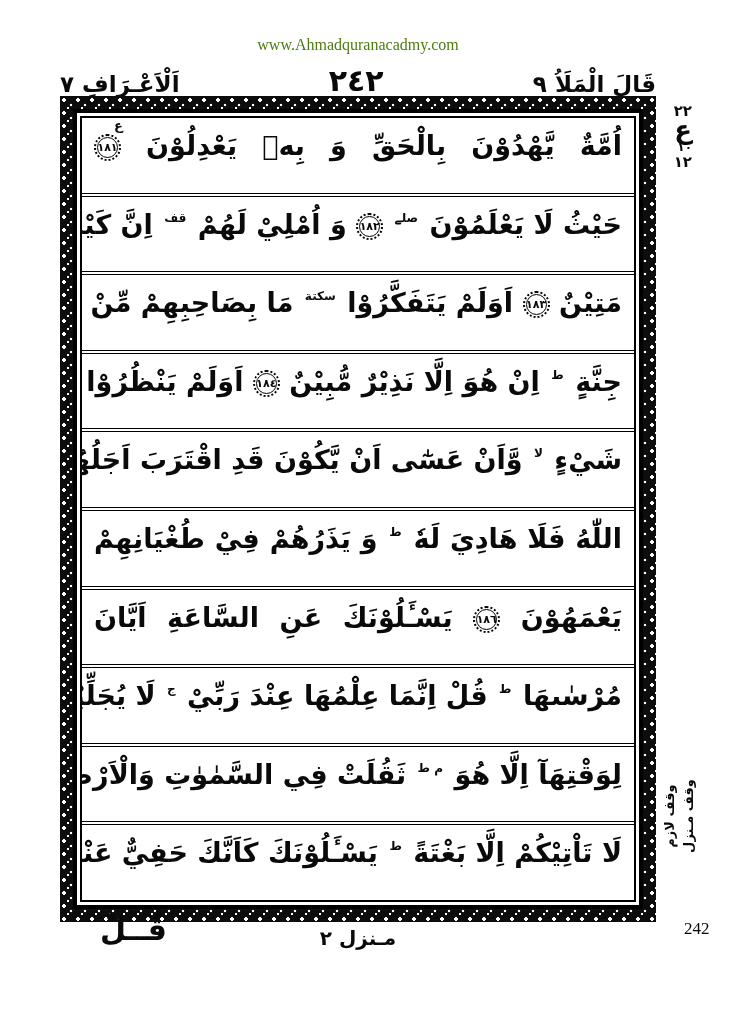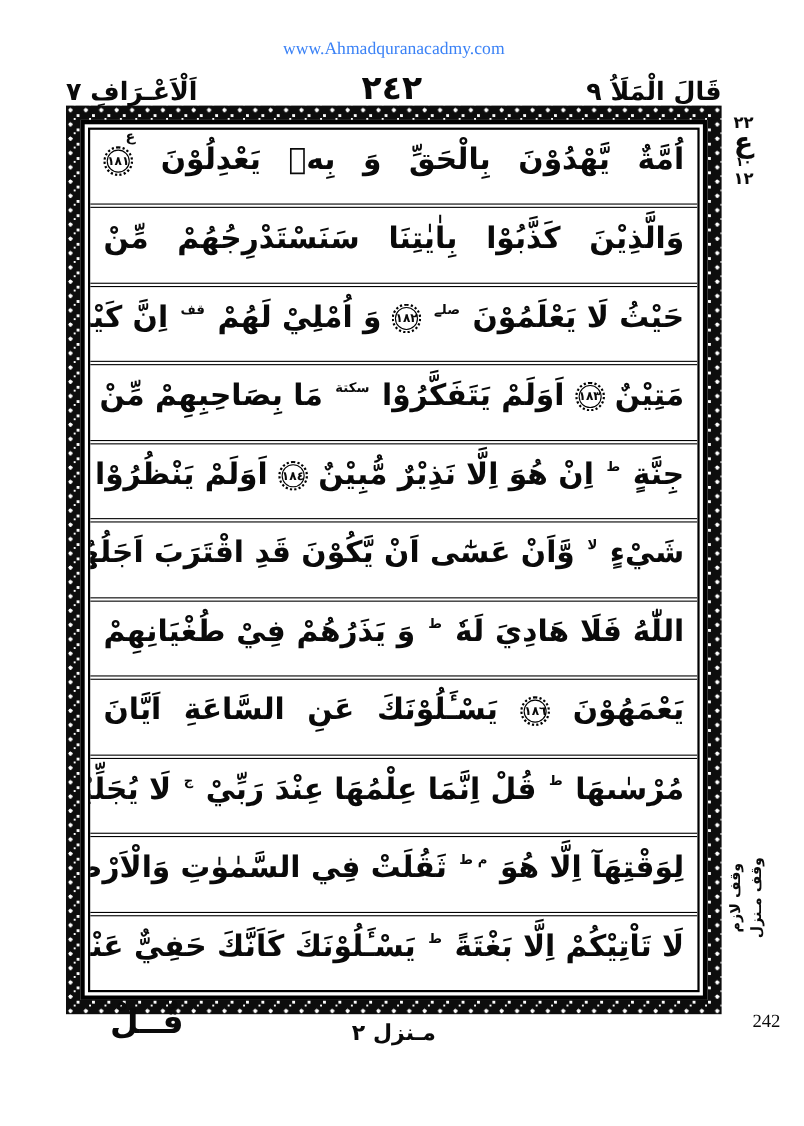--- a/index.html
+++ b/index.html
@@ -9,21 +9,21 @@
     background: #ffffff;
     font-family: "DejaVu Sans", sans-serif;
     color: #0a0a0a;
     overflow: hidden;
     position: relative;
   }
   .watermark {
     position: absolute; left: 60px; top: 36px; width: 596px;
     text-align: center;
     font-family: "Liberation Serif", serif;
-    font-size: 16px; color: #3b82f6;
+    font-size: 16px; color: #4d7c0f;
   }
   .header-row {
     position: absolute; left: 60px; top: 56px; width: 596px; height: 40px;
     display: flex; justify-content: space-between; align-items: flex-end;
     direction: ltr;
   }
   .header-left, .header-right {
     font-size: 23px; font-weight: bold; direction: rtl; line-height: 1;
   }
   .header-center {
@@ -94,21 +94,21 @@
     content: ""; position: absolute; inset: 1px;
     border: 1px solid #000; border-radius: 50%;
   }
   .ruku-ain {
     position: absolute; top: -17px; right: -4px;
     font-size: 13px; font-weight: bold;
   }
   
   .ruku-marker {
     position: absolute; left: 660px; top: 104px; width: 32px;
-    text-align: center; font-weight: bold; direction: rtl;
+    font-weight: bold; direction: rtl;
   }
   .ruku-marker .r-top { font-size: 15px; line-height: 1; }
   .ruku-marker .r-ain { font-size: 26px; line-height: 22px; }
   .ruku-marker .r-mid { font-size: 12px; line-height: 1; }
   .ruku-marker .r-bot { font-size: 15px; line-height: 1.2; }
   .waqf-note {
     position: absolute; left: 613px; top: 796px;
     width: 136px; height: 40px;
     transform: rotate(-90deg);
     text-align: center;
@@ -140,21 +140,20 @@
   <span class="header-left">اَلْاَعْـرَافِ ٧</span>
   <span class="header-center">٢٤٢</span>
   <span class="header-right">قَالَ الْمَلَاُ ٩</span>
 </div>
 
 <div class="frame">
   <div class="band">
     <div class="mid">
       <div class="inner">
           <div class="line"><span class="ayah-text">اُمَّةٌ يَّهْدُوْنَ بِالْحَقِّ وَ بِهٖ يَعْدِلُوْنَ</span> <span class="medallion">١٨١<span class="ruku-ain">ع</span></span> </div>
-          <div class="line"><span class="ayah-text">وَالَّذِيْنَ كَذَّبُوْا بِاٰيٰتِنَا سَنَسْتَدْرِجُهُمْ مِّنْ</span> </div>
           <div class="line"><span class="ayah-text">حَيْثُ لَا يَعْلَمُوْنَ</span> <span class="waqf-mark">صلے</span> <span class="medallion">١٨٢</span> <span class="ayah-text">وَ اُمْلِيْ لَهُمْ</span> <span class="waqf-mark">قف</span> <span class="ayah-text">اِنَّ كَيْدِيْ</span> </div>
           <div class="line"><span class="ayah-text">مَتِيْنٌ</span> <span class="medallion">١٨٣</span> <span class="ayah-text">اَوَلَمْ يَتَفَكَّرُوْا</span> <span class="waqf-mark">سکتة</span> <span class="ayah-text">مَا بِصَاحِبِهِمْ مِّنْ</span> </div>
           <div class="line"><span class="ayah-text">جِنَّةٍ</span> <span class="waqf-mark">ط</span> <span class="ayah-text">اِنْ هُوَ اِلَّا نَذِيْرٌ مُّبِيْنٌ</span> <span class="medallion">١٨٤</span> <span class="ayah-text">اَوَلَمْ يَنْظُرُوْا فِيْ</span> </div>
           <div class="line"><span class="ayah-text">شَيْءٍ</span> <span class="waqf-mark">لا</span> <span class="ayah-text">وَّاَنْ عَسٰٓى اَنْ يَّكُوْنَ قَدِ اقْتَرَبَ اَجَلُهُمْ</span>  </div>
           <div class="line"><span class="ayah-text">اللّٰهُ فَلَا هَادِيَ لَهٗ</span> <span class="waqf-mark">ط</span> <span class="ayah-text">وَ يَذَرُهُمْ فِيْ طُغْيَانِهِمْ</span> </div>
           <div class="line"><span class="ayah-text">يَعْمَهُوْنَ</span> <span class="medallion">١٨٦</span> <span class="ayah-text">يَسْـَٔلُوْنَكَ عَنِ السَّاعَةِ اَيَّانَ</span> </div>
           <div class="line"><span class="ayah-text">مُرْسٰىهَا</span> <span class="waqf-mark">ط</span> <span class="ayah-text">قُلْ اِنَّمَا عِلْمُهَا عِنْدَ رَبِّيْ</span> <span class="waqf-mark">ج</span> <span class="ayah-text">لَا يُجَلِّيْهَا</span> </div>
           <div class="line"><span class="ayah-text">لِوَقْتِهَآ اِلَّا هُوَ</span> <span class="waqf-mark">م ط</span> <span class="ayah-text">ثَقُلَتْ فِي السَّمٰوٰتِ وَالْاَرْضِ</span>  </div>
           <div class="line"><span class="ayah-text">لَا تَاْتِيْكُمْ اِلَّا بَغْتَةً</span> <span class="waqf-mark">ط</span> <span class="ayah-text">يَسْـَٔلُوْنَكَ كَاَنَّكَ حَفِيٌّ عَنْهَا</span>  </div>
         </div>

